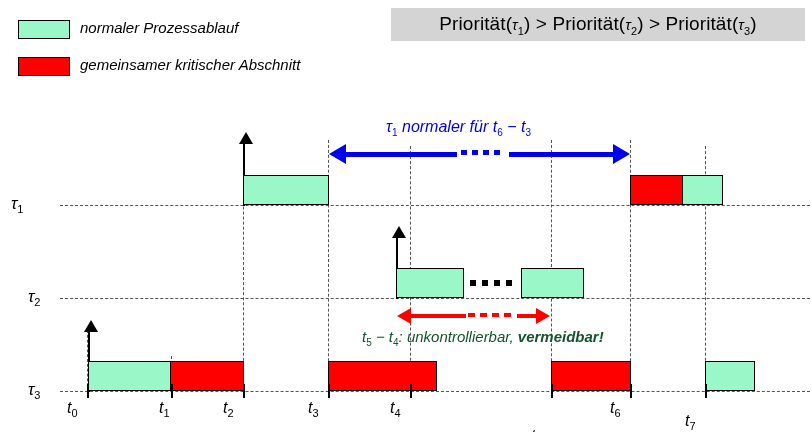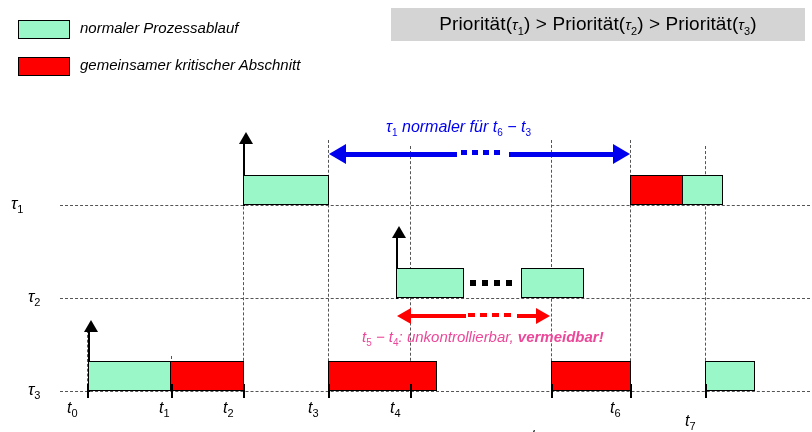--- a/index.html
+++ b/index.html
@@ -59,21 +59,21 @@
   .ah-left.red{border-top:8px solid transparent;border-bottom:8px solid transparent;border-right:14px solid #ff0000;}
   .ah-right.red{border-top:8px solid transparent;border-bottom:8px solid transparent;border-left:14px solid #ff0000;}
 
   .arrowdots{position:absolute;display:flex;align-items:center;gap:5px;}
   .arrowdots i{display:block;width:6px;height:5px;}
   .arrowdots.blue i{background:#0000ee;height:5px;}
   .arrowdots.red i{background:#ff0000;height:4px;width:7px;}
 
   .annot{position:absolute;font-style:italic;white-space:nowrap;}
   .annot.blue{color:#0000ee;font-size:16px;}
-  .annot.red{color:#ec4899;font-size:15px;}
+  .annot.red{color:#14532d;font-size:15px;}
   .annot sub{font-size:10px;font-style:normal;}
   .annot b{font-weight:bold;font-style:italic;}
 </style>
 </head>
 <body>
 
 <div class="legend-swatch" style="left:18px;top:20px;background:#99f7c8;"></div>
 <div class="legend-label" style="left:80px;top:19px;">normaler Prozessablauf</div>
 
 <div class="legend-swatch" style="left:18px;top:57px;background:#ff0000;"></div>

